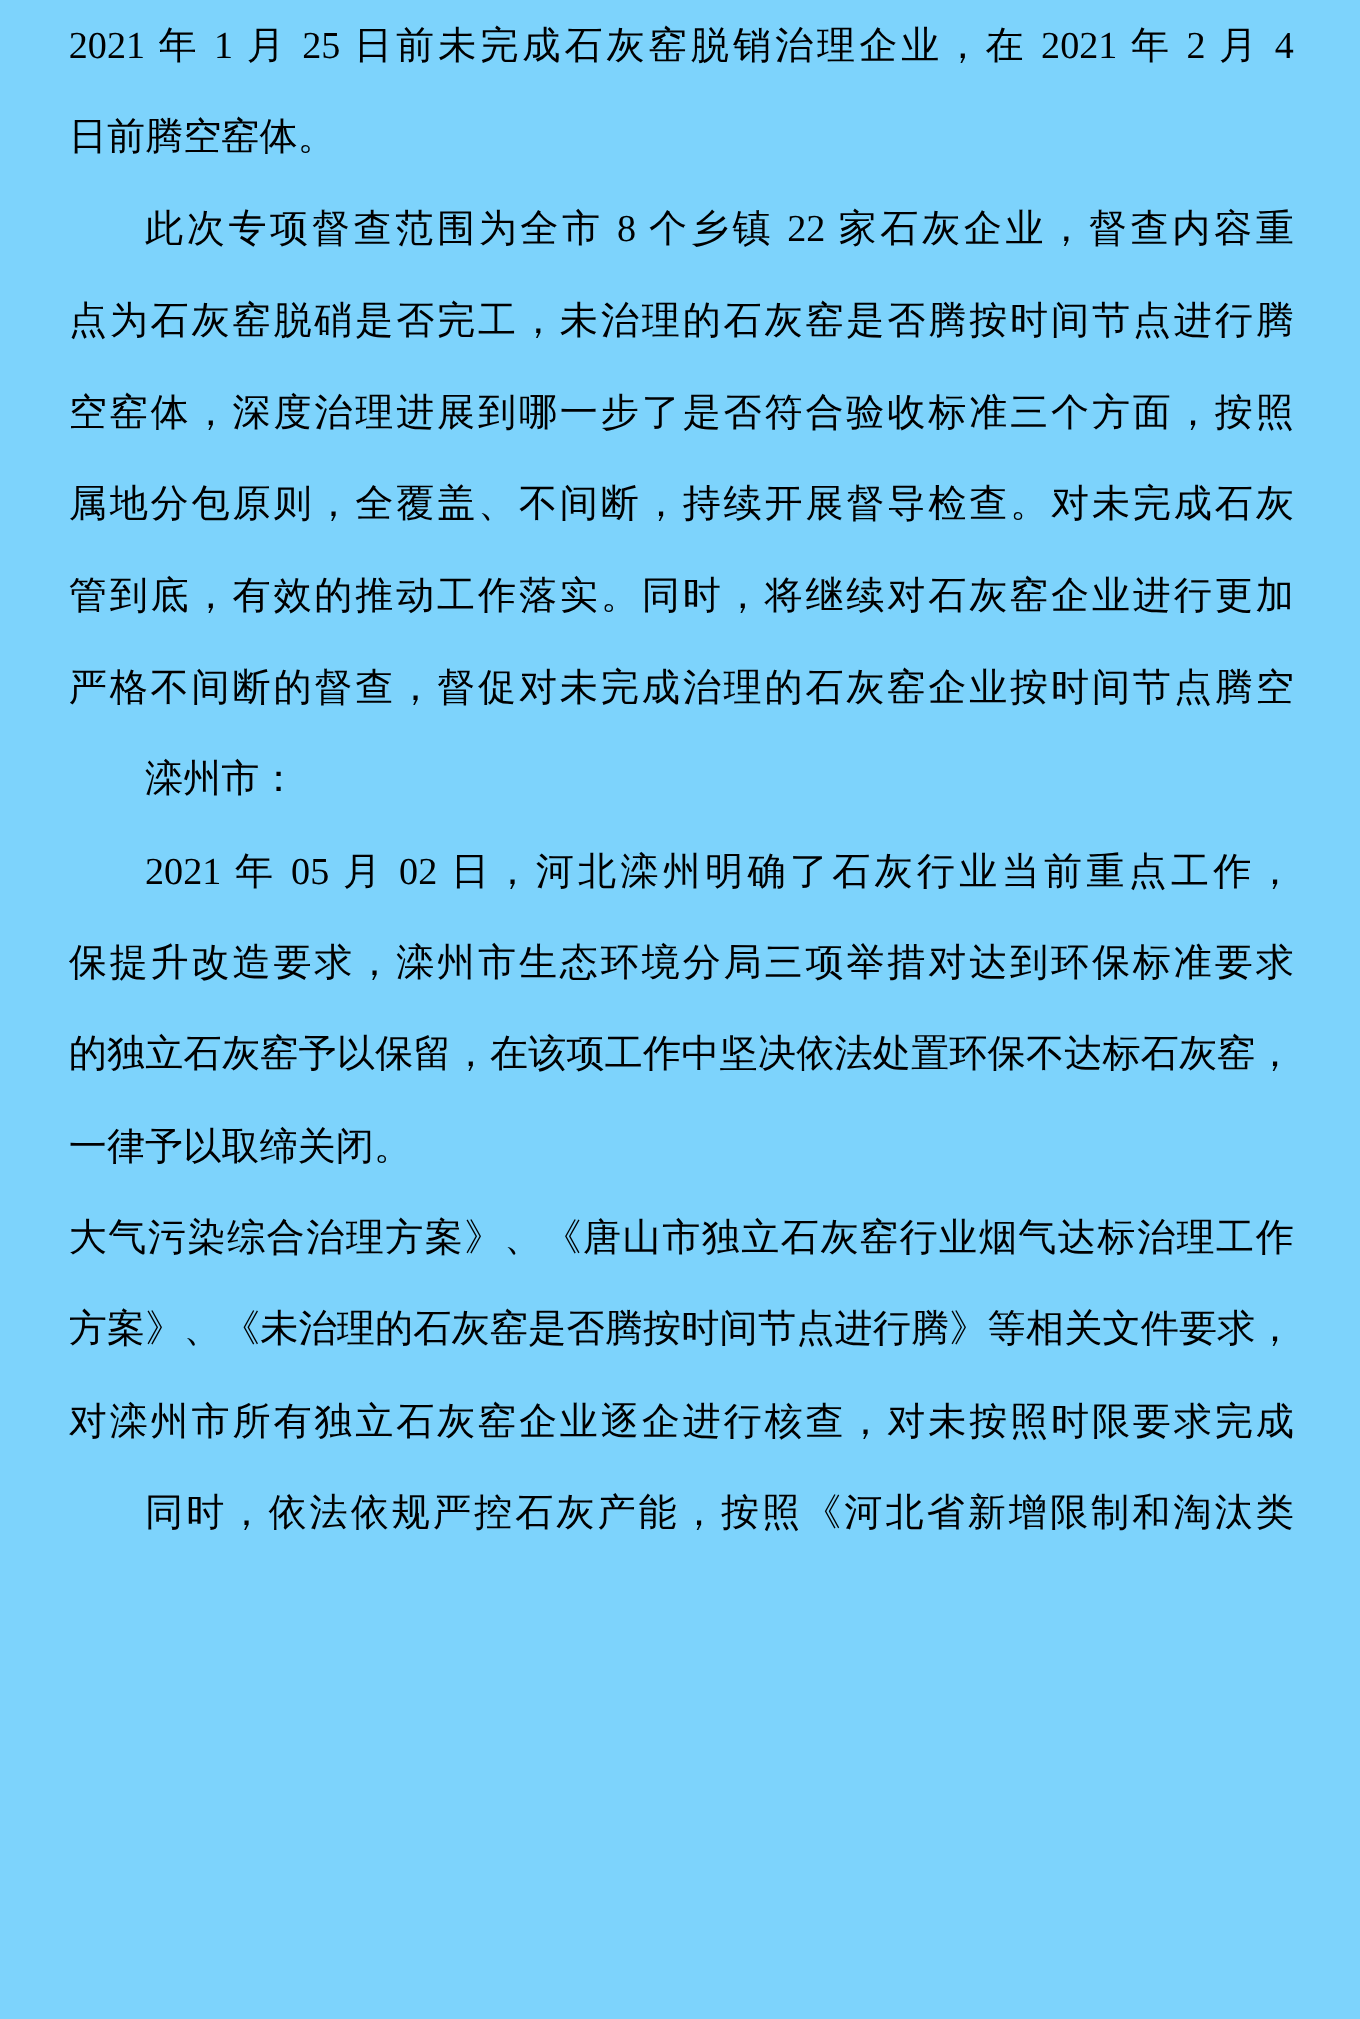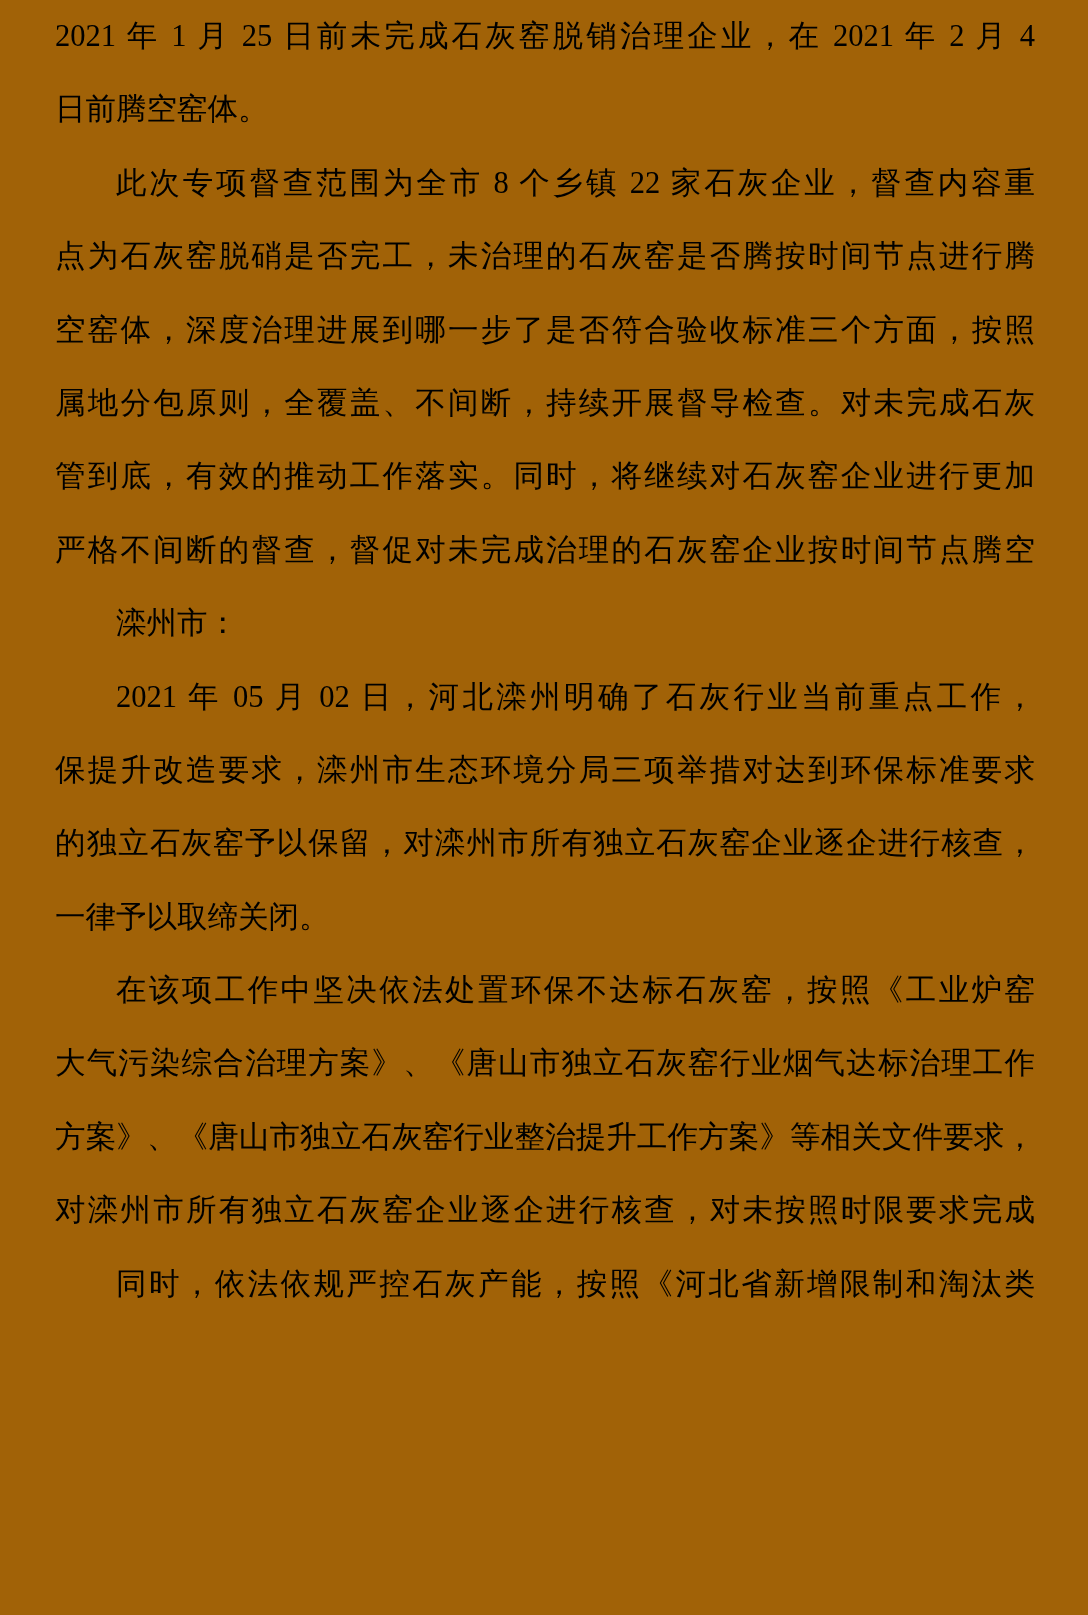--- a/index.html
+++ b/index.html
@@ -33,34 +33,33 @@
   .line.fill {
     text-align-last: justify;
   }
   .line.indent {
     text-indent: 2em;
   }
 </style>
 </head>
 <body>
 
-<div class="page" style="background: #a16207; color: rgb(0, 0, 0);">
+<div class="page" style="background: #7dd3fc; color: rgb(0, 0, 0);">
   <div class="text-block" id="text-block">
       <div class="line fill">2021 年 1 月 25 日前未完成石灰窑脱销治理企业，在 2021 年 2 月 4</div>
       <div class="line">日前腾空窑体。</div>
       <div class="line fill indent">此次专项督查范围为全市 8 个乡镇 22 家石灰企业，督查内容重</div>
       <div class="line fill">点为石灰窑脱硝是否完工，未治理的石灰窑是否腾按时间节点进行腾</div>
       <div class="line fill">空窑体，深度治理进展到哪一步了是否符合验收标准三个方面，按照</div>
       <div class="line fill">属地分包原则，全覆盖、不间断，持续开展督导检查。对未完成石灰</div>
       <div class="line fill">管到底，有效的推动工作落实。同时，将继续对石灰窑企业进行更加</div>
       <div class="line fill">严格不间断的督查，督促对未完成治理的石灰窑企业按时间节点腾空</div>
       <div class="line indent">滦州市：</div>
       <div class="line fill indent">2021 年 05 月 02 日，河北滦州明确了石灰行业当前重点工作，</div>
       <div class="line fill">保提升改造要求，滦州市生态环境分局三项举措对达到环保标准要求</div>
-      <div class="line fill">的独立石灰窑予以保留，对滦州市所有独立石灰窑企业逐企进行核查，</div>
+      <div class="line fill">的独立石灰窑予以保留，在该项工作中坚决依法处置环保不达标石灰窑，</div>
       <div class="line">一律予以取缔关闭。</div>
-      <div class="line fill indent">在该项工作中坚决依法处置环保不达标石灰窑，按照《工业炉窑</div>
       <div class="line fill">大气污染综合治理方案》、《唐山市独立石灰窑行业烟气达标治理工作</div>
-      <div class="line fill">方案》、《唐山市独立石灰窑行业整治提升工作方案》等相关文件要求，</div>
+      <div class="line fill">方案》、《未治理的石灰窑是否腾按时间节点进行腾》等相关文件要求，</div>
       <div class="line fill">对滦州市所有独立石灰窑企业逐企进行核查，对未按照时限要求完成</div>
       <div class="line fill indent">同时，依法依规严控石灰产能，按照《河北省新增限制和淘汰类</div>
     </div>
 </div>
 
 </body></html>

